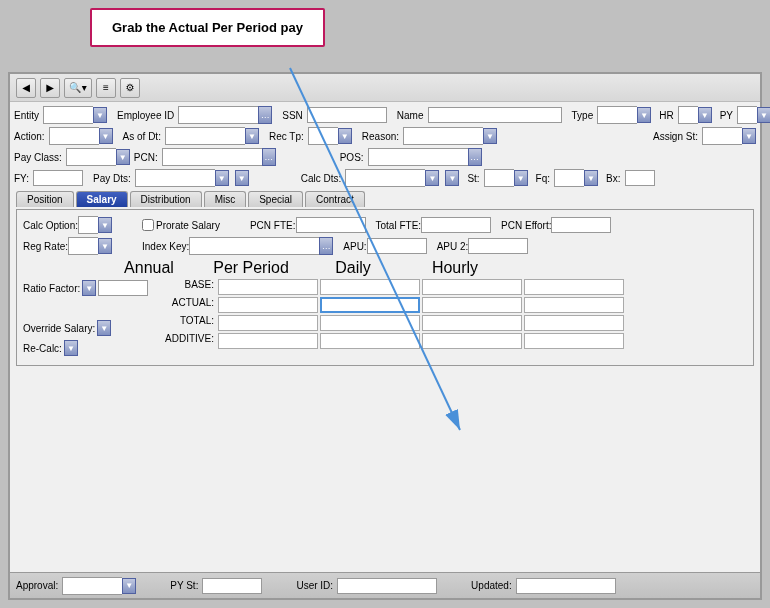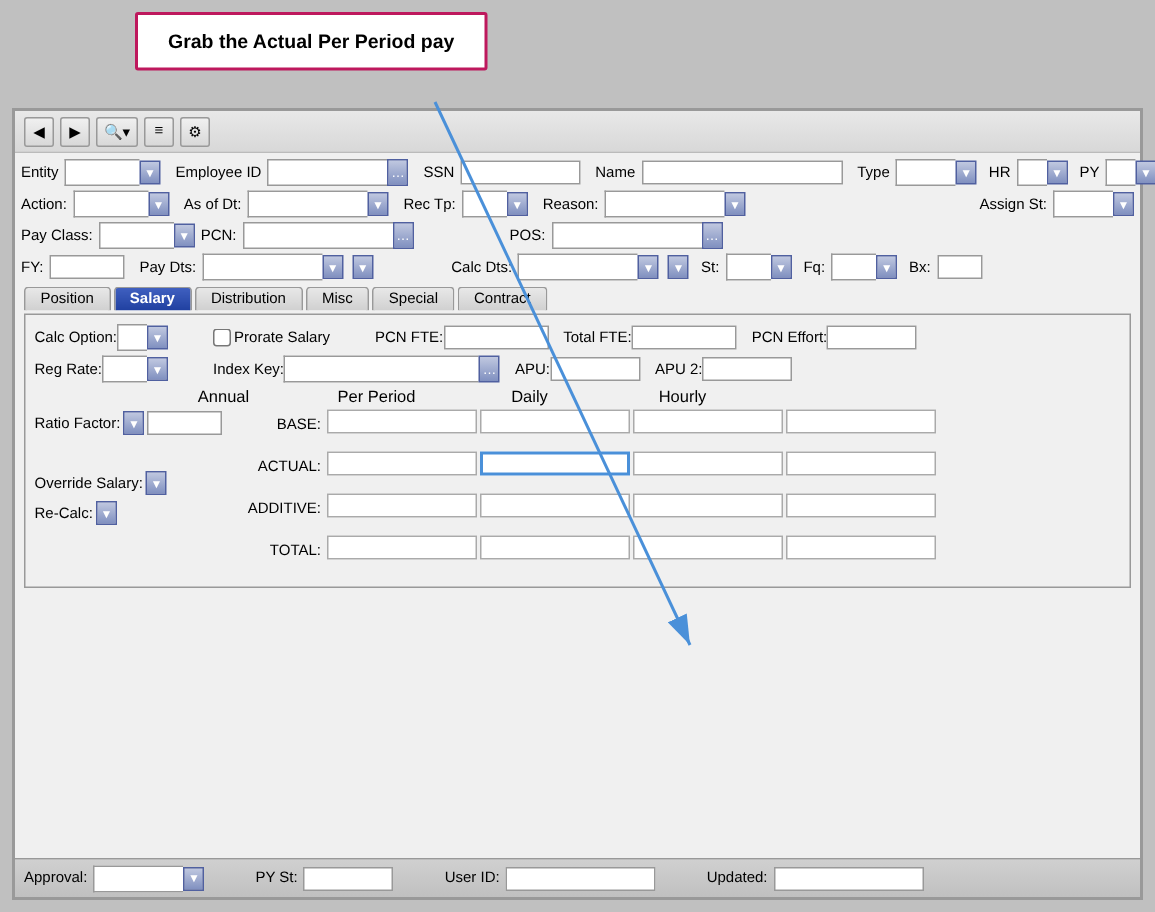--- a/index.html
+++ b/index.html
@@ -191,41 +191,41 @@
       background: linear-gradient(to bottom, #d0d0d0, #c0c0c0);
       border-top: 1px solid #999;
       display: flex;
       align-items: center;
       padding: 0 6px;
       gap: 4px;
     }
 
     .salary-row {
       display: flex;
-      align-items: flex-end;
-      margin-bottom: 12px;
+      align-items: flex-start;
+      margin-bottom: 2px;
     }
 
     .salary-label {
       width: 65px;
       text-align: right;
       font-size: 10px;
       padding-right: 4px;
     }
 
     .salary-cell {
       width: 100px;
       height: 16px;
       border: 1px solid #aaa;
       background: white;
       margin-right: 2px;
     }
 
     .col-header {
-      font-size: 11px;
+      font-size: 16px;
       text-align: center;
       font-weight: normal;
     }
 
     .top-options-row {
       display: flex;
       align-items: center;
       gap: 0;
       margin-bottom: 3px;
     }
@@ -509,29 +509,29 @@
 
           <div class="salary-row">
             <div class="salary-label">ACTUAL:</div>
             <input type="text" class="salary-cell" style="">
             <input type="text" class="salary-cell" style="border: 2px solid rgb(74, 144, 217);">
             <input type="text" class="salary-cell" style="">
             <input type="text" class="salary-cell" style="">
           </div>
 
           <div class="salary-row">
+            <div class="salary-label">TOTAL:</div>
+            <input type="text" class="salary-cell" style="">
+            <input type="text" class="salary-cell" style="">
+            <input type="text" class="salary-cell" style="">
+            <input type="text" class="salary-cell" style="">
+          </div>
+
+          <div class="salary-row">
             <div class="salary-label">ADDITIVE:</div>
-            <input type="text" class="salary-cell" style="">
-            <input type="text" class="salary-cell" style="">
-            <input type="text" class="salary-cell" style="">
-            <input type="text" class="salary-cell" style="">
-          </div>
-
-          <div class="salary-row">
-            <div class="salary-label">TOTAL:</div>
             <input type="text" class="salary-cell" style="">
             <input type="text" class="salary-cell" style="">
             <input type="text" class="salary-cell" style="">
             <input type="text" class="salary-cell" style="">
           </div>
         </div>
       </div>
 
 
     </div>

